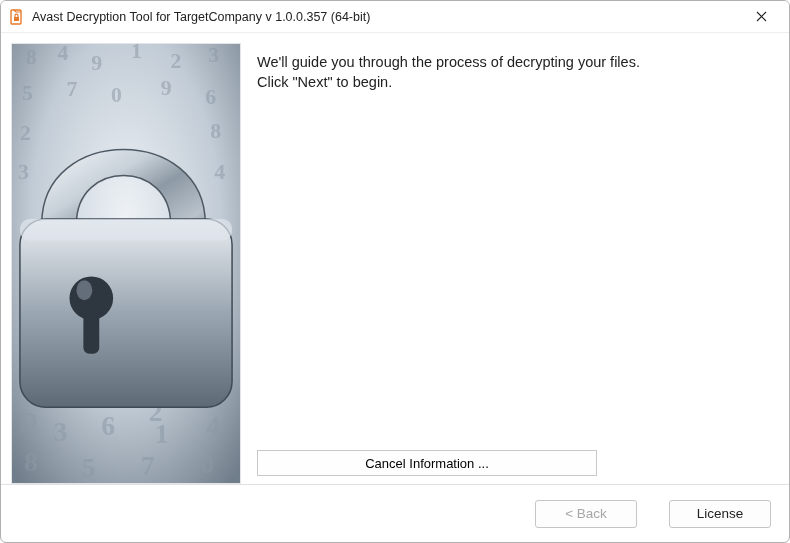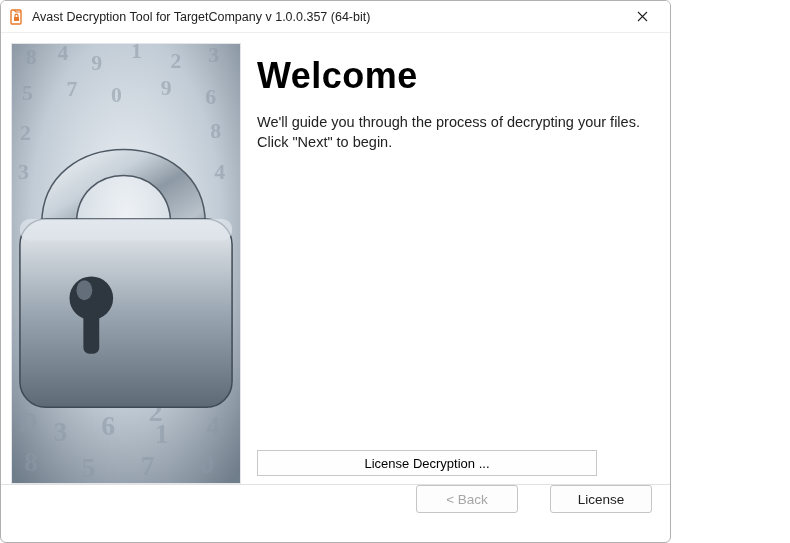--- a/index.html
+++ b/index.html
@@ -4,21 +4,21 @@
 <style>
   * { box-sizing: border-box; margin: 0; padding: 0; }
   body {
     font-family: "Segoe UI", Tahoma, sans-serif;
     background: #fff;
     width: 790px;
     height: 543px;
     overflow: hidden;
   }
   .window {
-    width: 671px;
+    width: 790px;
     height: 543px;
     border: 1px solid #b0b0b0;
     background: #fff;
     display: flex;
     flex-direction: column;
     border-radius: 6px;
     overflow: hidden;
   }
   .titlebar {
     height: 32px;
@@ -91,21 +91,21 @@
     background: #fefefe;
     border: 1px solid #c8c8c8;
     cursor: pointer;
     font-family: inherit;
   }
 
   .footer {
     height: 58px;
     border-top: 1px solid #e1e1e1;
     display: flex;
-    align-items: flex-start;
+    align-items: center;
     justify-content: flex-end;
     gap: 10px;
     padding: 0 18px;
   }
   .footer button {
     width: 102px;
     height: 28px;
     font-size: 13.5px;
     font-family: inherit;
     background: #fdfdfd;
@@ -207,25 +207,24 @@
         <rect x="8" y="180" width="214" height="190" rx="26" fill="url(#metal2)" stroke="#3f4a55" stroke-width="1.5"></rect>
         <rect x="8" y="180" width="214" height="22" rx="10" fill="#dfe6ec" opacity="0.7"></rect>
 
         <circle cx="80" cy="260" r="22" fill="#2e3740"></circle>
         <rect x="72" y="270" width="16" height="46" rx="6" fill="#2e3740"></rect>
         <ellipse cx="73" cy="252" rx="8" ry="10" fill="#76828e" opacity="0.75"></ellipse>
       </svg>
     </div>
 
     <div class="content">
-      <h1>Welcome</h1>
       <p>We'll guide you through the process of decrypting your files.</p>
       <p>Click "Next" to begin.</p>
 
-      <button class="license-btn">License Decryption ...</button>
+      <button class="license-btn">Cancel Information ...</button>
     </div>
   </div>
 
   <div class="footer">
     <button disabled="">&lt; Back</button>
     <span class="spacer"></span>
     <button>License</button>
   </div>
 
 </div>

